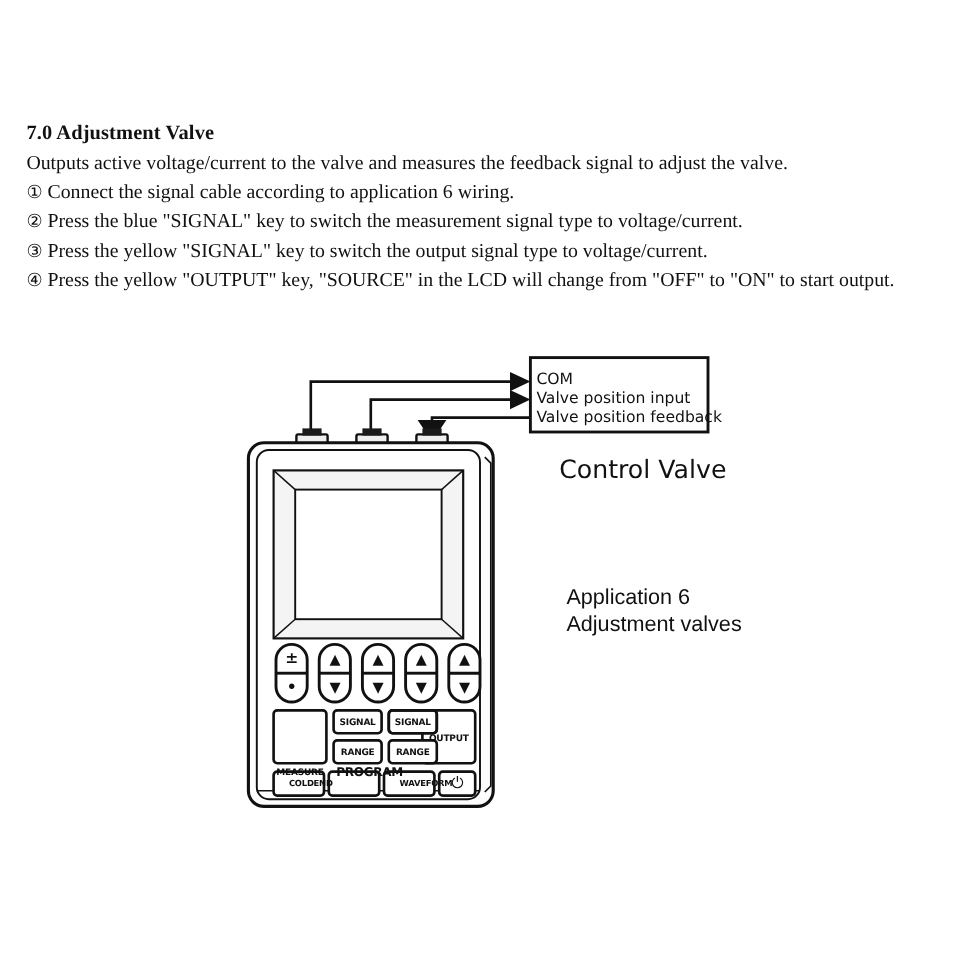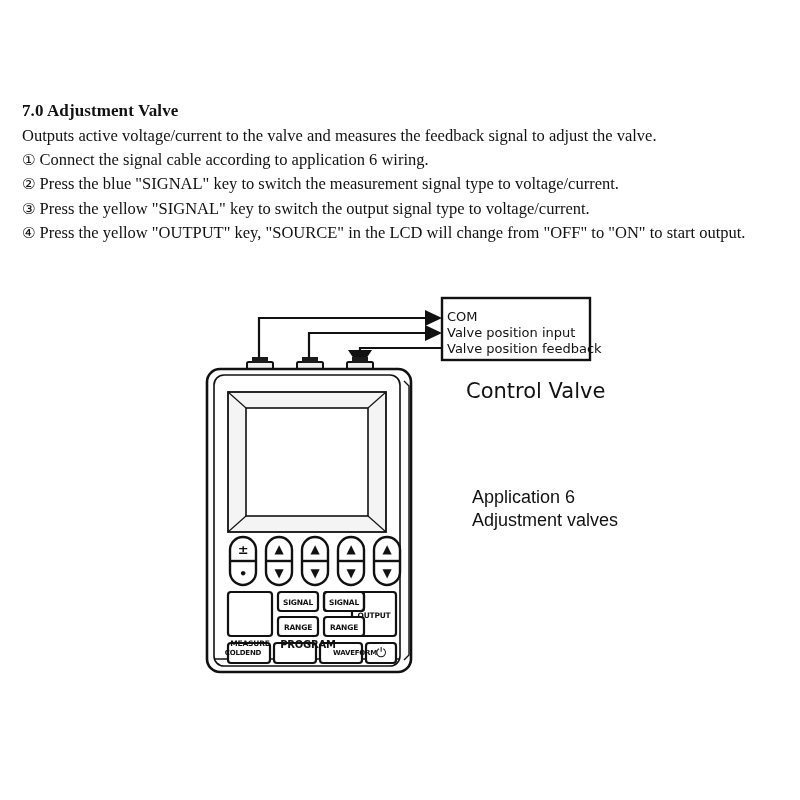--- a/index.html
+++ b/index.html
@@ -232,16 +232,16 @@
 
 <div class="keytext" style="left:250px; top:615px; font-size:7.5px;margin-top:28px;">MEASURE</div>
 <div class="keytext" style="left:374px; top:615px; font-size:7.5px;">OUTPUT</div>
 
 <div class="keytext" style="left:298px; top:602px; font-size:7.5px;">SIGNAL</div>
 <div class="keytext" style="left:344px; top:602px; font-size:7.5px;">SIGNAL</div>
 
 <div class="keytext" style="left:298px; top:627px; font-size:7.5px;">RANGE</div>
 <div class="keytext" style="left:344px; top:627px; font-size:7.5px;">RANGE</div>
 
-<div class="keytext" style="left:243px; top:653px; font-size:7px;">COLDEND</div>
+<div class="keytext" style="left:259px; top:653px; font-size:7px;">COLDEND</div>
 <div class="keytext" style="left:295px; top:644px; font-size:10px;padding-left:26px;">PROGRAM</div>
 <div class="keytext" style="left:341px; top:653px; font-size:7px;padding-left:28px;">WAVEFORM</div>
 <div class="keytext" style="left:381px; top:653px; font-size:13px; font-weight:normal;">⏻</div>
 
 </body></html>

